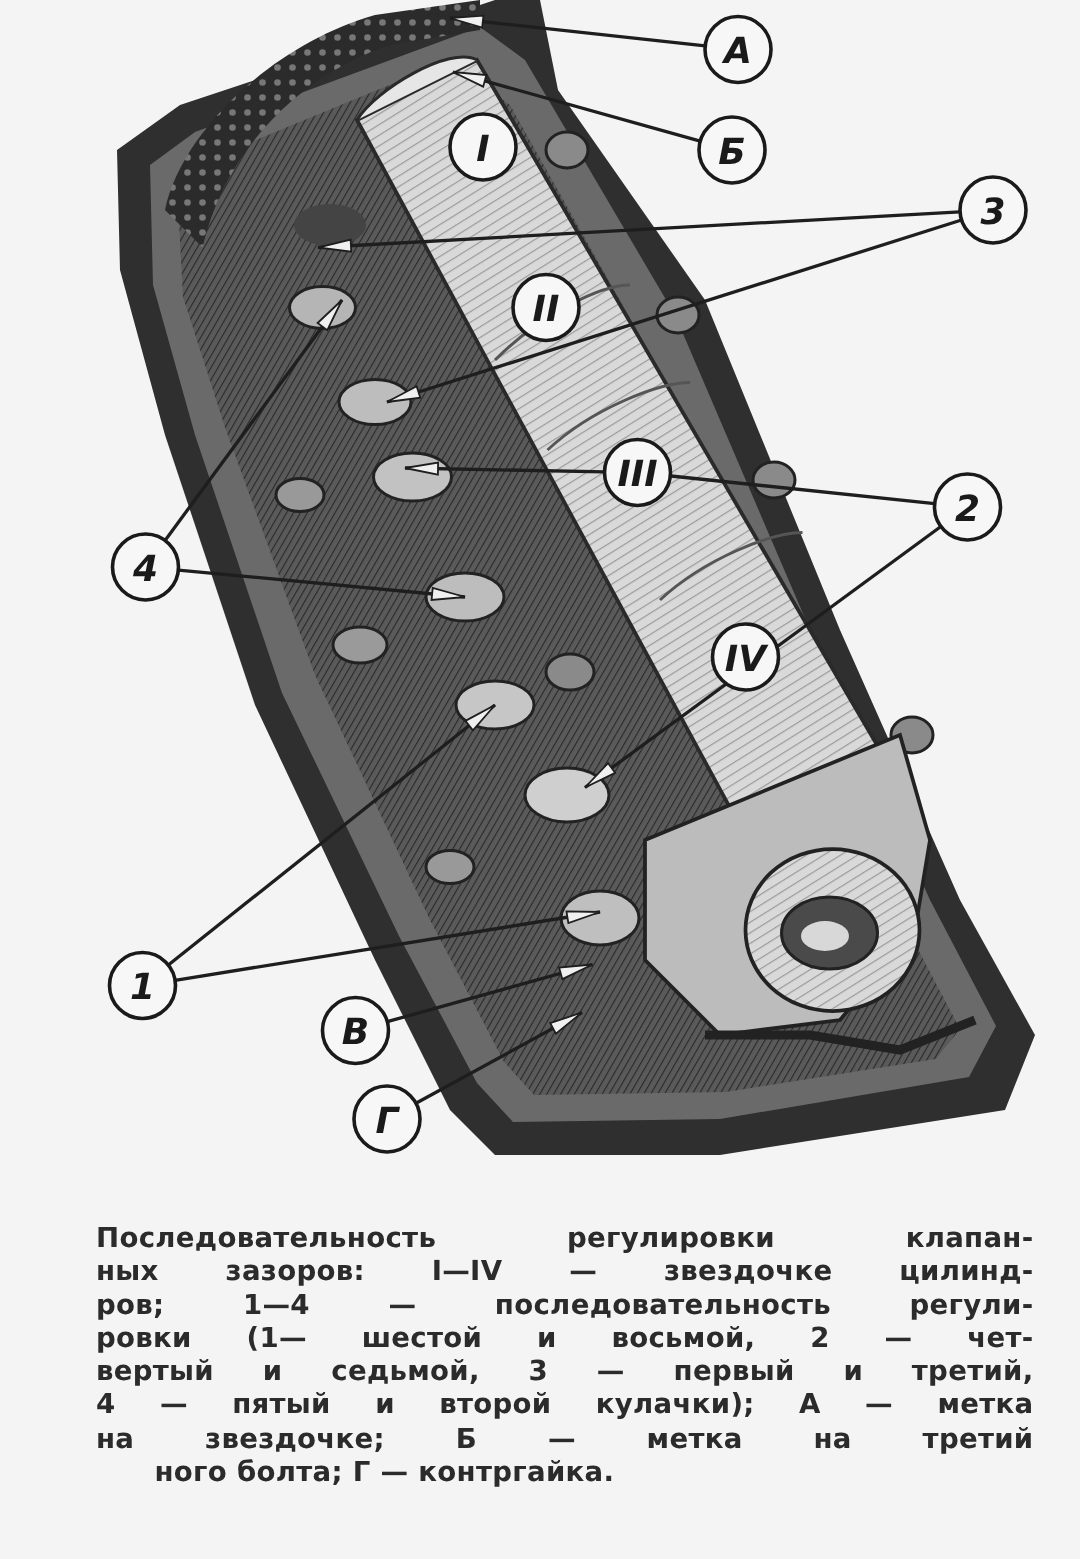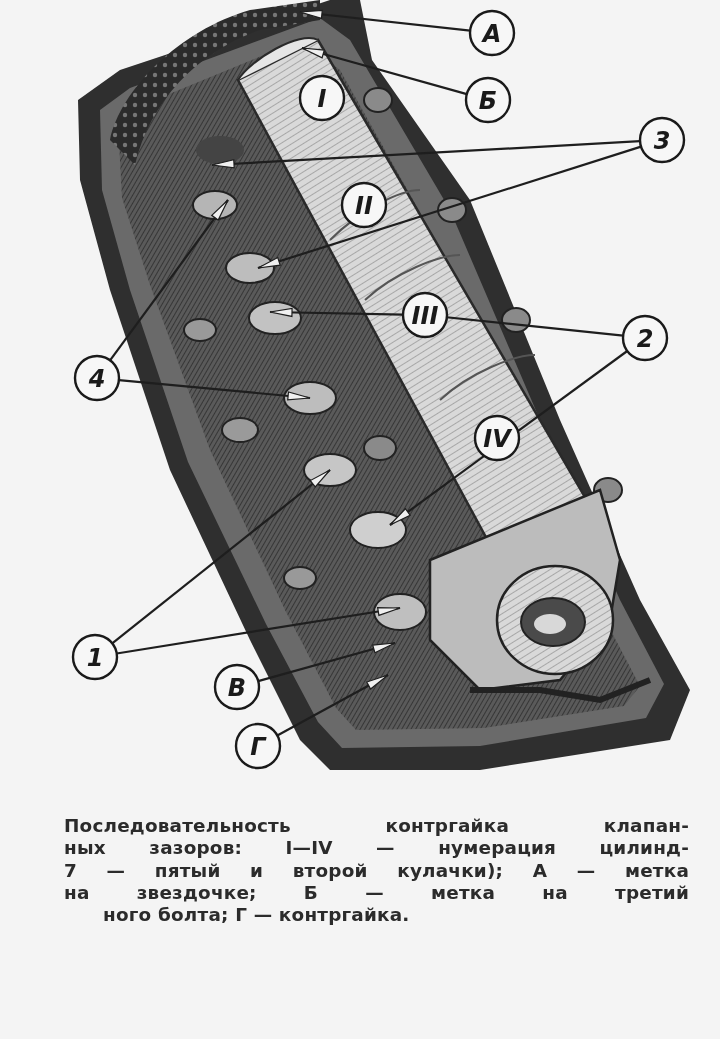--- a/index.html
+++ b/index.html
@@ -153,18 +153,21 @@
         <text x="237" y="688" class="callout-text">В</text>
       </g>
       <g>
         <circle cx="258" cy="746" r="22" class="callout-circle"></circle>
         <text x="258" y="747" class="callout-text">Г</text>
       </g>
     </g>
 </svg>
 
 <div id="caption">
-  <span class="line">Последовательность контргайка клапан-</span>
-  <span class="line">ных зазоров: I—IV — нумерация цилинд-</span>
-  <span class="line">7 — пятый и второй кулачки); А — метка</span>
+  <span class="line">Последовательность регулировки клапан-</span>
+  <span class="line">ных зазоров: I—IV — звездочке цилинд-</span>
+  <span class="line">ров; 1—4 — последовательность регули-</span>
+  <span class="line">ровки (1— шестой и восьмой, 2 — чет-</span>
+  <span class="line">вертый и седьмой, 3 — первый и третий,</span>
+  <span class="line">4 — пятый и второй кулачки); А — метка</span>
   <span class="line">на звездочке; Б — метка на третий</span>
   <span class="line last">ного болта; Г — контргайка.</span>
 </div>
 
 </body></html>

